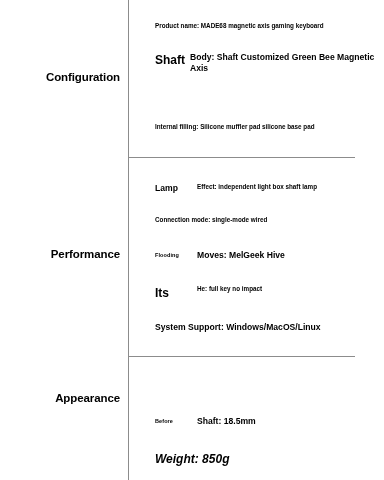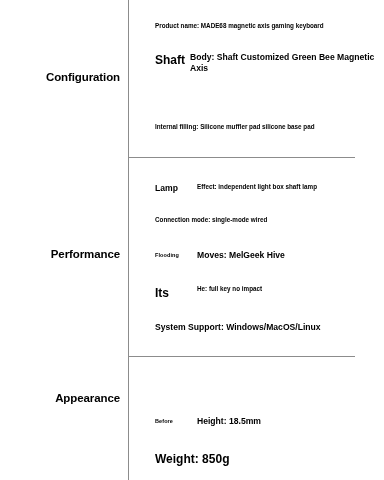--- a/index.html
+++ b/index.html
@@ -105,21 +105,21 @@
   .r-filling   { top: 123px; }
 
   .r-lamp      { top: 183px; }
   .r-conn      { top: 216px; }
   .r-flooding  { top: 250px; }
   .r-its       { top: 285px; }
   .r-system    { top: 322px; }
 
   .r-ruler     { top: 382px; }
   .r-before    { top: 416px; }
-  .r-weight    { top: 452px; }
+  .r-weight    { top: 452px; font-style: italic; }
 </style>
 </head>
 <body>
 
 <div id="spec-sheet">
 
   <div class="vrule"></div>
   <div class="hrule d1"></div>
   <div class="hrule d2"></div>
 
@@ -160,20 +160,20 @@
     <span class="val t-sm" style="margin-left:42px;">He: full key no impact</span>
   </div>
 
   <div class="row full r-system">
     <span class="val t-lg">System Support: Windows/MacOS/Linux</span>
   </div>
 
 
   <div class="row r-before">
     <span class="sub t-xs">Before</span>
-    <span class="val t-lg" style="margin-left:42px;">Height: 18.5mm</span>
+    <span class="val t-lg" style="margin-left:42px;">Shaft: 18.5mm</span>
   </div>
 
   <div class="row full r-weight">
     <span class="val t-md">Weight: 850g</span>
   </div>
 
 </div>
 
 </body></html>

